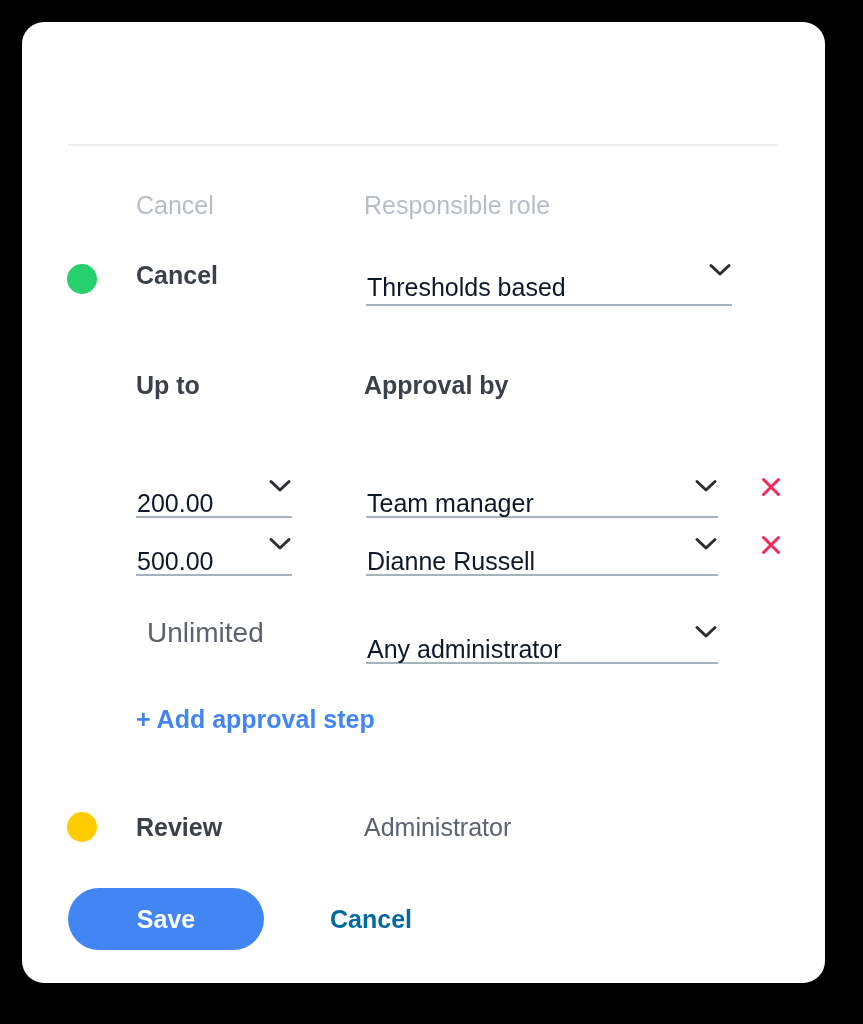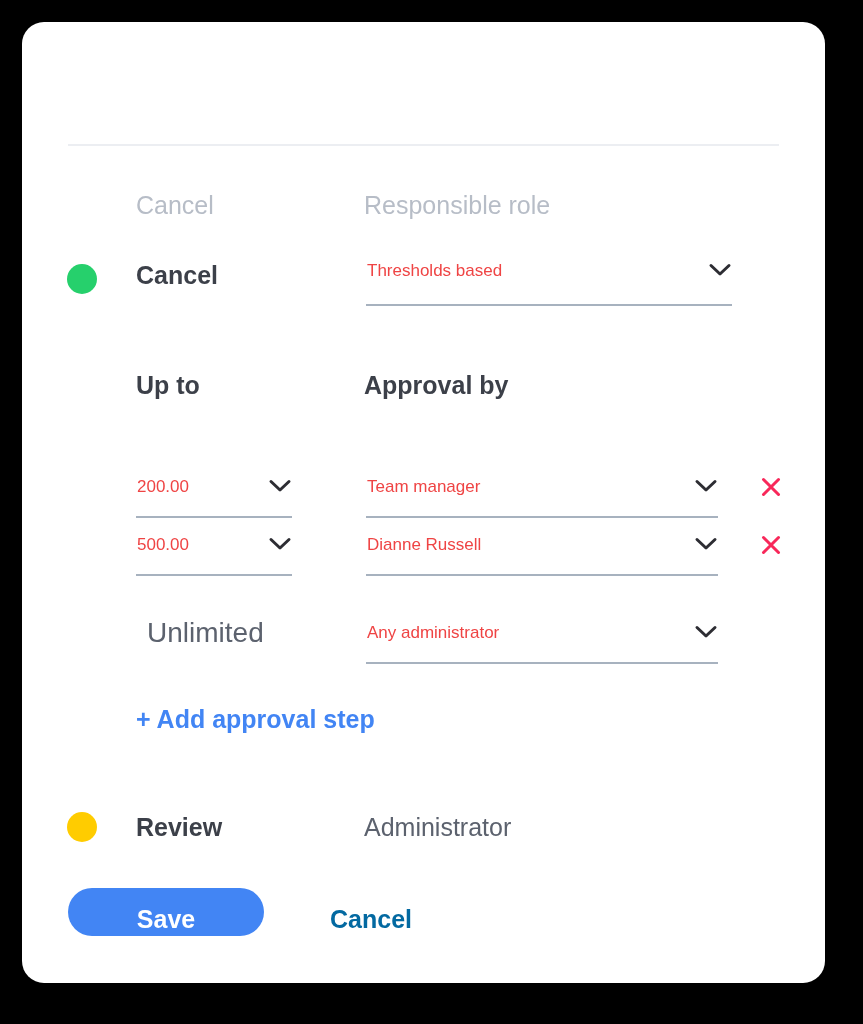--- a/index.html
+++ b/index.html
@@ -133,24 +133,24 @@
   
   .select-field {
     position: absolute;
     box-sizing: border-box;
     border-bottom: 2px solid #a7b2bf;
     cursor: pointer;
   }
   .select-value {
     position: absolute;
     left: 1px;
-    top: 0;
-    font-size: 17px;
+    top: 16px;
+    font-size: 25px;
     font-weight: 400;
-    color: #ef4444;
+    color: #0f172a;
     line-height: 34px;
     white-space: nowrap;
   }
   .chev {
     position: absolute;
     right: 0;
     top: 8px;
     width: 24px;
     height: 20px;
   }
@@ -263,21 +263,21 @@
     left: 0;
     top: 744px;
     width: 803px;
     height: 80px;
   }
   .btn-save {
     position: absolute;
     left: 46px;
     top: 0;
     width: 196px;
-    height: 48px;
+    height: 62px;
     border: none;
     border-radius: 31px;
     background: #4285f4;
     color: #ffffff;
     font-family: "Liberation Sans", sans-serif;
     font-size: 25px;
     font-weight: 700;
     cursor: pointer;
     padding: 0;
     line-height: 62px;

